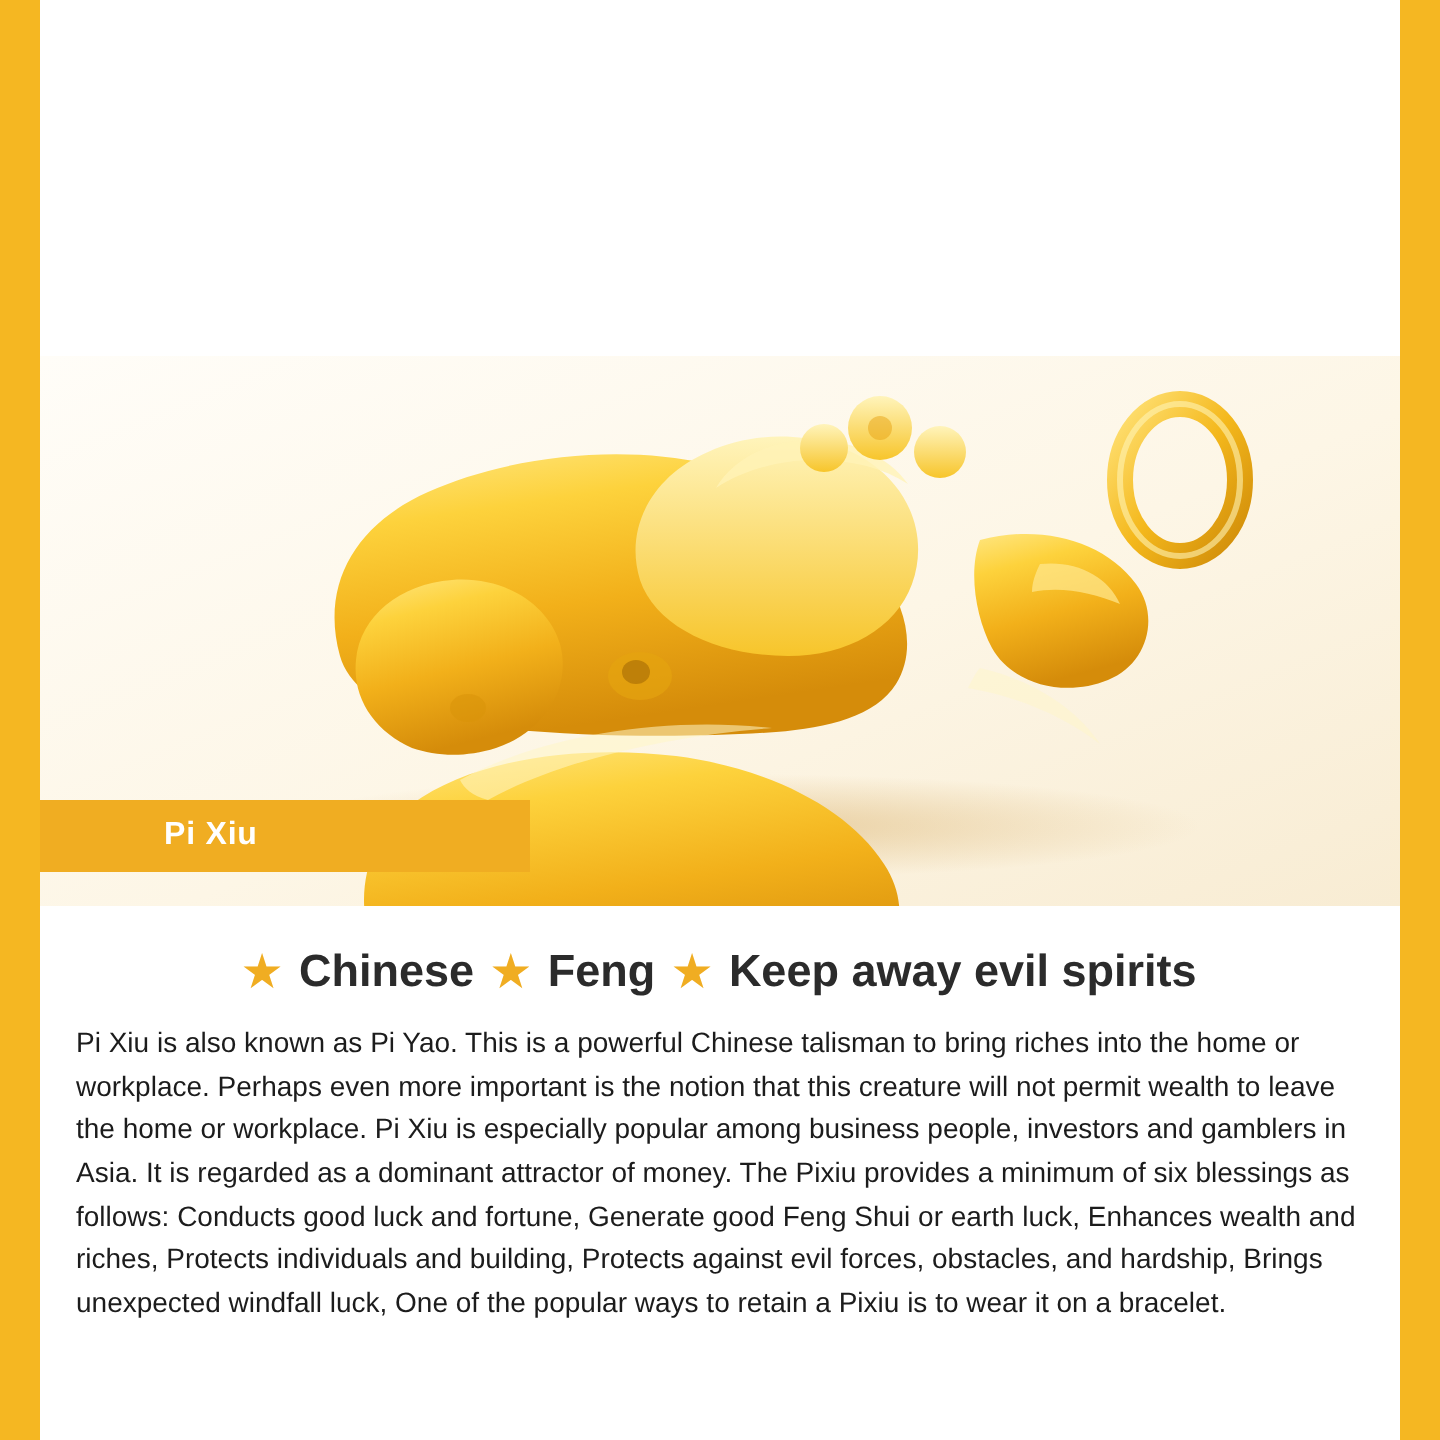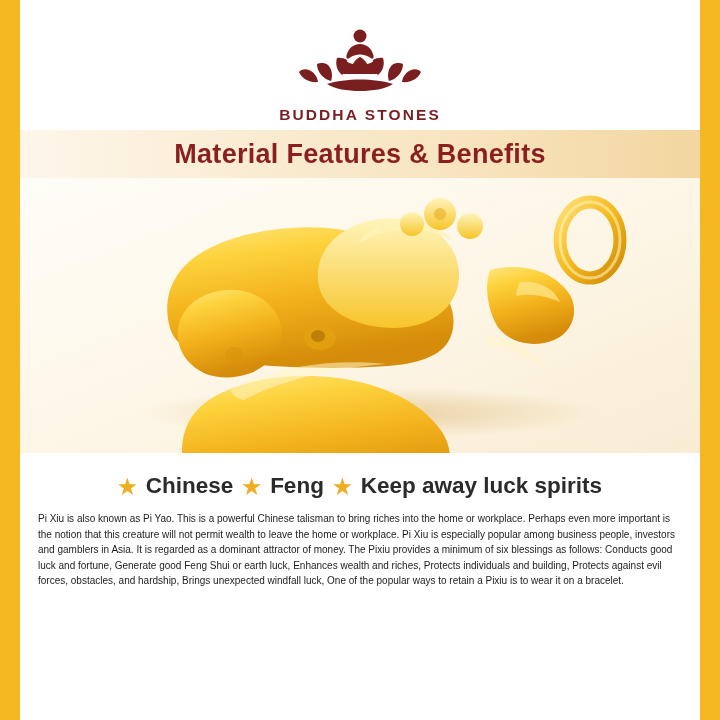--- a/index.html
+++ b/index.html
@@ -101,66 +101,34 @@
     gap: 9px;
     font-size: 22.5px;
     font-weight: bold;
     color: #333333;
     margin-bottom: 12px;
   }
   .benefits .star { color: #f0ad22; font-size: 21px; line-height: 1; }
   .benefits .b-text { color: #2b2b2b; }
 
   .body-copy {
-    font-size: 10px;
+    font-size: 14px;
     line-height: 1.55;
     color: #1c1c1c;
     text-align: left;
     font-family: "Liberation Sans", sans-serif;
   }
 </style>
 </head>
 <body>
 
 <div class="page">
   <div class="inner">
 
-    <div class="header">
-      <div class="logo-wrap">
-        <svg width="170" height="78" viewBox="0 0 170 78" xmlns="http://www.w3.org/2000/svg">
-          <g fill="#7a1f1f">
-
-            <circle cx="85" cy="14" r="6.5"></circle>
-
-            <path d="M85 22c-7 0-12 5-13.5 11.5-0.6 2.6 1 4 2.8 2.6 3-2.4 6.8-3.6 10.7-3.6s7.7 1.2 10.7 3.6c1.8 1.4 3.4 0 2.8-2.6C97 27 92 22 85 22z"></path>
-
-            <path d="M70 38c-4 2.5-6 6-6 9 0 3 3 5 7 5h28c4 0 7-2 7-5 0-3-2-6.5-6-9-2.5 3-8 4.8-15 4.8S72.5 41 70 38z"></path>
-
-            <path d="M85 35c-6 3-9 9-9 14 5 1 11-2 14-7-1.5-3-3-5.5-5-7z" opacity="0.95"></path>
-            <path d="M85 35c6 3 9 9 9 14-5 1-11-2-14-7 1.5-3 3-5.5 5-7z" opacity="0.95"></path>
-
-            <path d="M62 36c-2 6 0 13 5 17 4-3 6-9 5-15-3-2-7-2.5-10-2z"></path>
-            <path d="M108 36c2 6 0 13-5 17-4-3-6-9-5-15 3-2 7-2.5 10-2z"></path>
-
-            <path d="M42 42c0 8 6 15 14 17 2-5 1-12-3-16-3.5-2.5-8-2.5-11-1z"></path>
-            <path d="M128 42c0 8-6 15-14 17-2-5-1-12 3-16 3.5-2.5 8-2.5 11-1z"></path>
-
-            <path d="M24 50c3 7 11 11 19 10-0.5-5-4-10-9-12-4-1.5-8-0.5-10 2z"></path>
-            <path d="M146 50c-3 7-11 11-19 10 0.5-5 4-10 9-12 4-1.5 8-0.5 10 2z"></path>
-
-            <path d="M52 62c8 5 20 7 33 7s25-2 33-7c-9-3-21-4.5-33-4.5S61 59 52 62z"></path>
-          </g>
-        </svg>
-      </div>
-      <div class="brand-name">BUDDHA STONES</div>
-    </div>
-
-    <div class="title-band">
-      <h1>Material Features &amp; Benefits</h1>
-    </div>
+
 
     <div class="photo">
       <svg width="680" height="275" viewBox="0 0 680 275" xmlns="http://www.w3.org/2000/svg">
         <defs>
           <linearGradient id="bgGrad" x1="0" y1="0" x2="1" y2="1">
             <stop offset="0%" stop-color="#fffdf8"></stop>
             <stop offset="55%" stop-color="#fdf6e6"></stop>
             <stop offset="100%" stop-color="#f8ecd3"></stop>
           </linearGradient>
           <linearGradient id="goldBody" x1="0" y1="0" x2="0.3" y2="1">
@@ -233,27 +201,30 @@
         <path d="M176 372c-6 18-2 34 10 42 14 9 34 6 42-6 8-12 6-30-4-40-14-12-40-10-48 4z" fill="url(#goldBody)"></path>
         <path d="M268 392c-4 16 2 30 16 36 16 7 34 0 40-12 6-14 0-30-12-36-16-8-38-2-44 12z" fill="url(#goldBody)"></path>
         <path d="M378 386c-4 16 4 30 18 35 16 6 34-2 38-15 5-14-3-29-16-34-15-6-35 0-40 14z" fill="url(#goldBody)"></path>
         <rect x="188" y="400" width="96" height="22" rx="11" fill="url(#goldHi)"></rect>
 
         <path d="M210 212c40-22 100-32 156-26-52 4-106 16-142 36-8-2-12-6-14-10z" fill="#fff6c6" opacity="0.55"></path>
         <path d="M470 156c26 6 48 20 60 38-18-14-42-24-66-28 2-4 4-8 6-10z" fill="#fff6c6" opacity="0.45"></path>
       </svg>
     </div>
 
+    <div class="caption">
+      <span>Pi Xiu</span>
+    </div>
 
     <div class="content">
       <div class="benefits">
         <span class="star">★</span>
         <span class="b-text">Chinese</span>
         <span class="star">★</span>
         <span class="b-text">Feng</span>
         <span class="star">★</span>
-        <span class="b-text">Keep away luck spirits</span>
+        <span class="b-text">Keep away evil spirits</span>
       </div>
       <p class="body-copy">Pi Xiu is also known as Pi Yao. This is a powerful Chinese talisman to bring riches into the home or workplace. Perhaps even more important is the notion that this creature will not permit wealth to leave the home or workplace. Pi Xiu is especially popular among business people, investors and gamblers in Asia. It is regarded as a dominant attractor of money. The Pixiu provides a minimum of six blessings as follows: Conducts good luck and fortune, Generate good Feng Shui or earth luck, Enhances wealth and riches, Protects individuals and building, Protects against evil forces, obstacles, and hardship, Brings unexpected windfall luck, One of the popular ways to retain a Pixiu is to wear it on a bracelet.</p>
     </div>
 
   </div>
 </div>
 
 </body></html>

